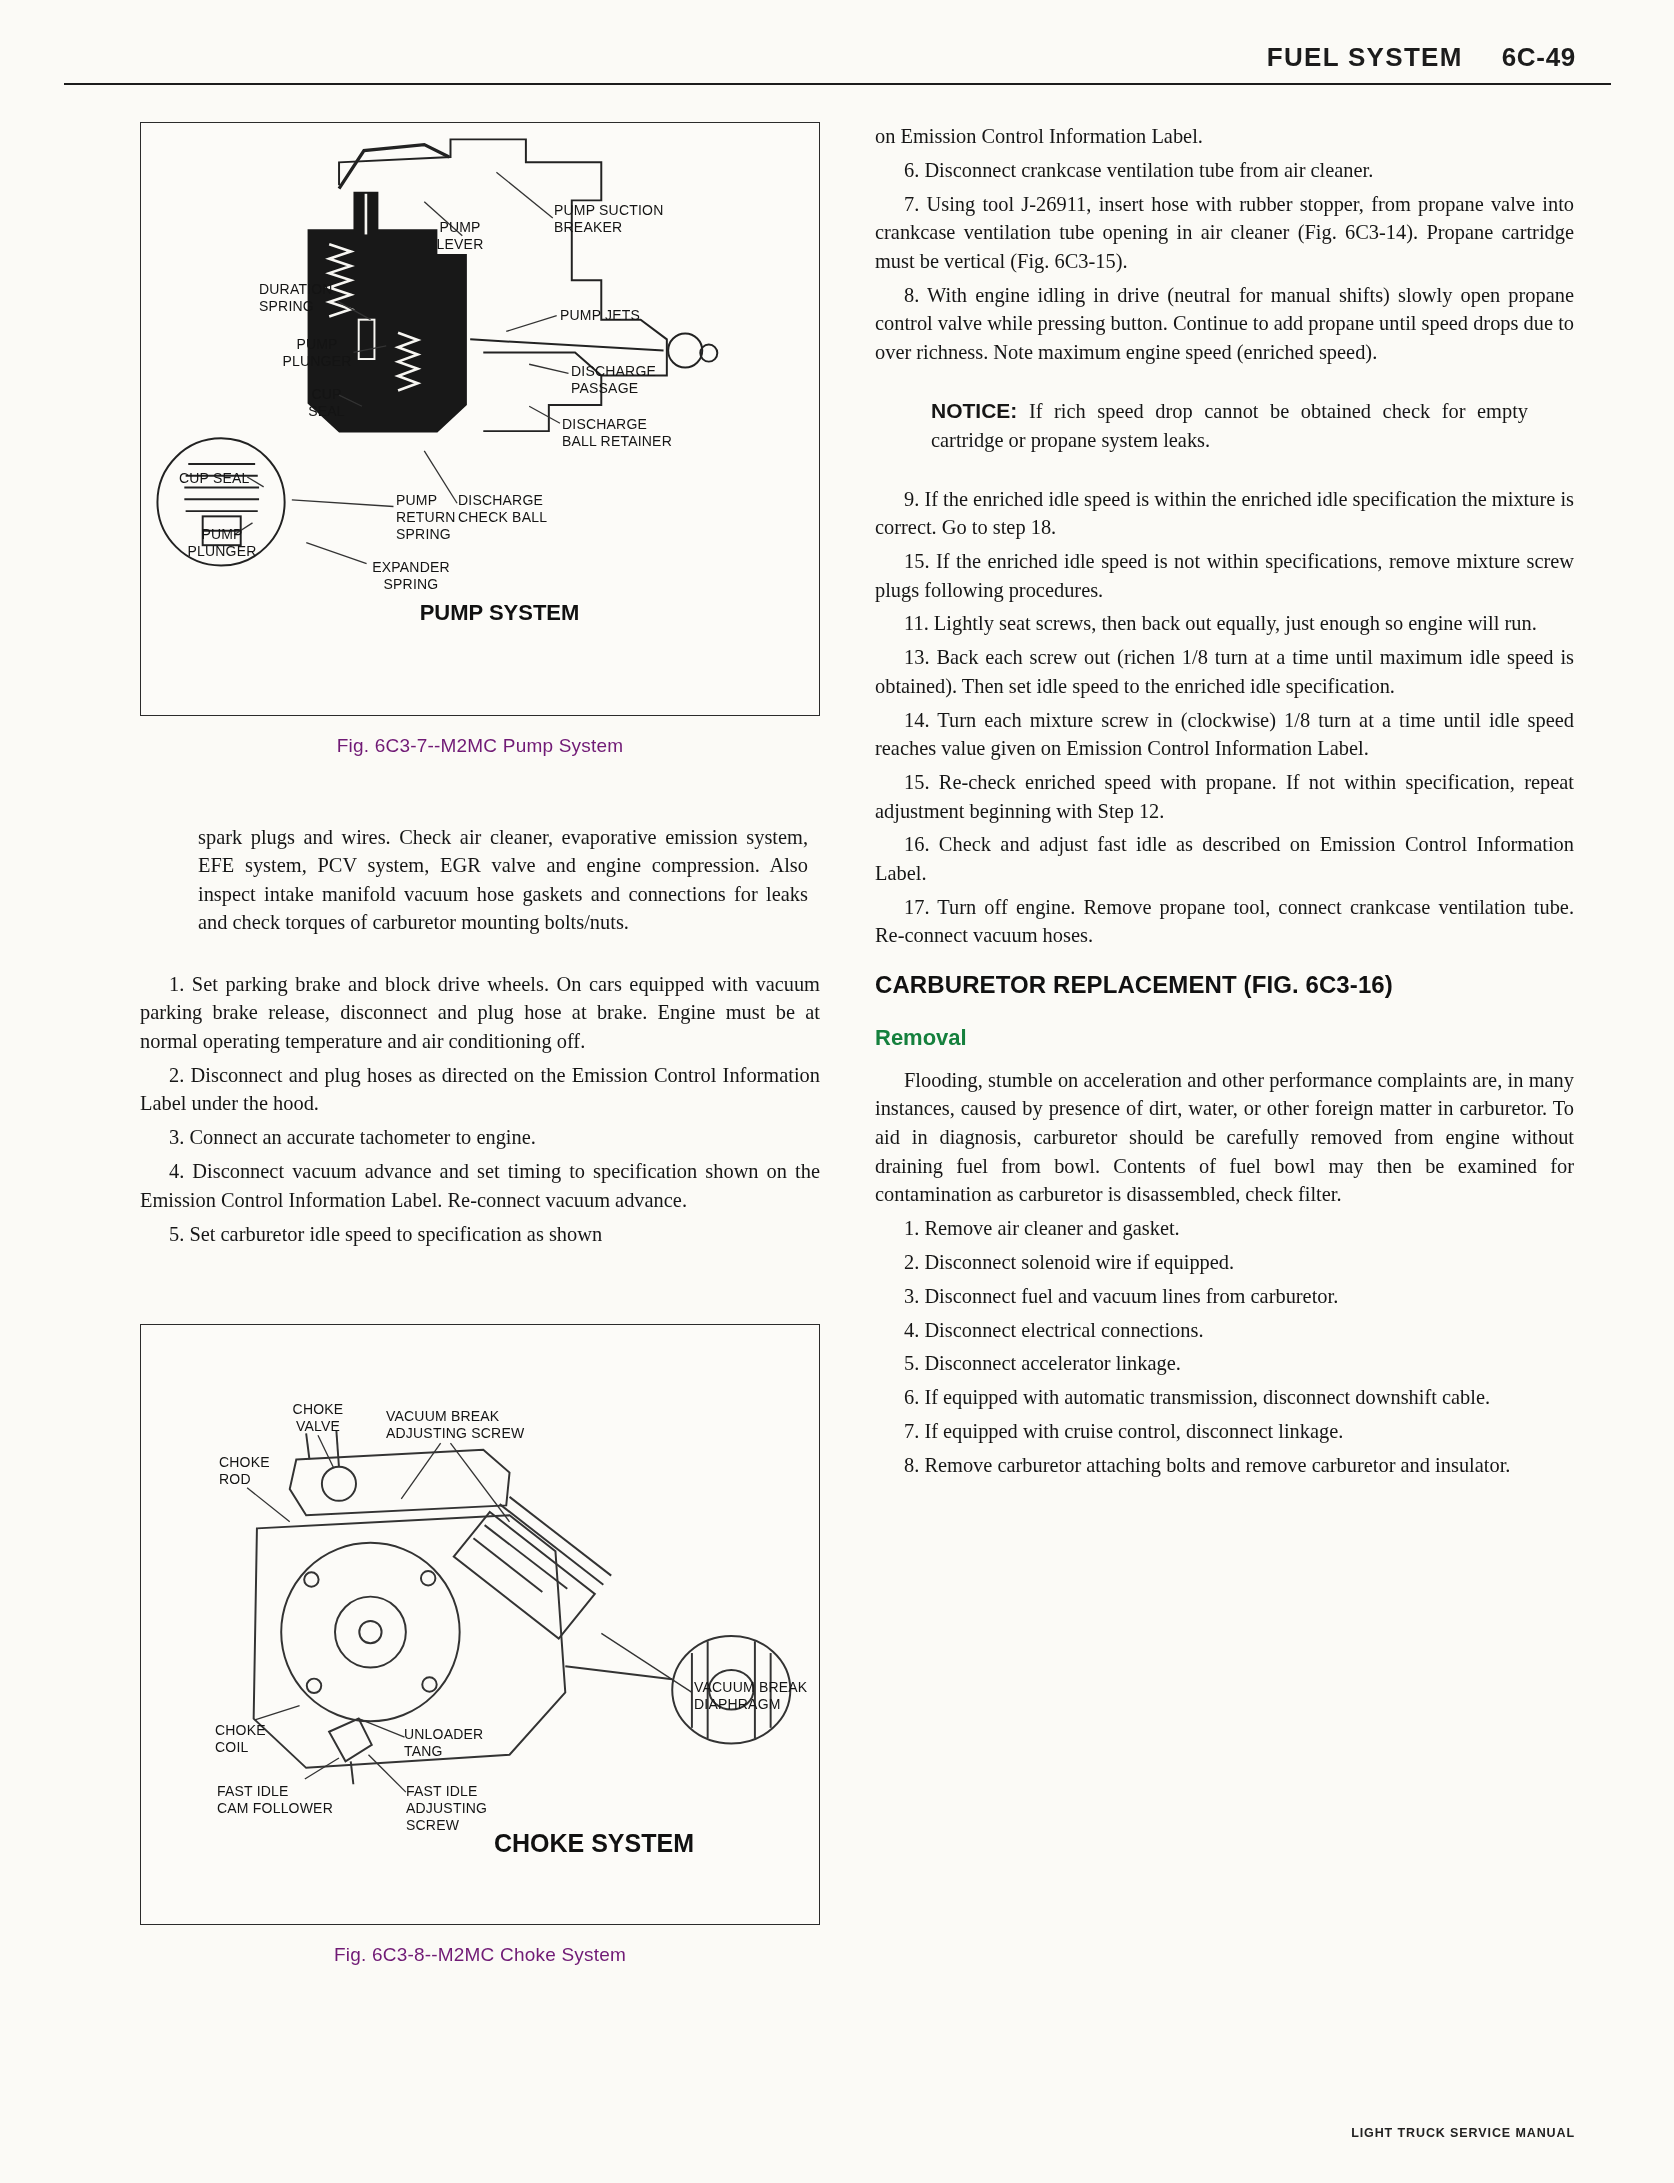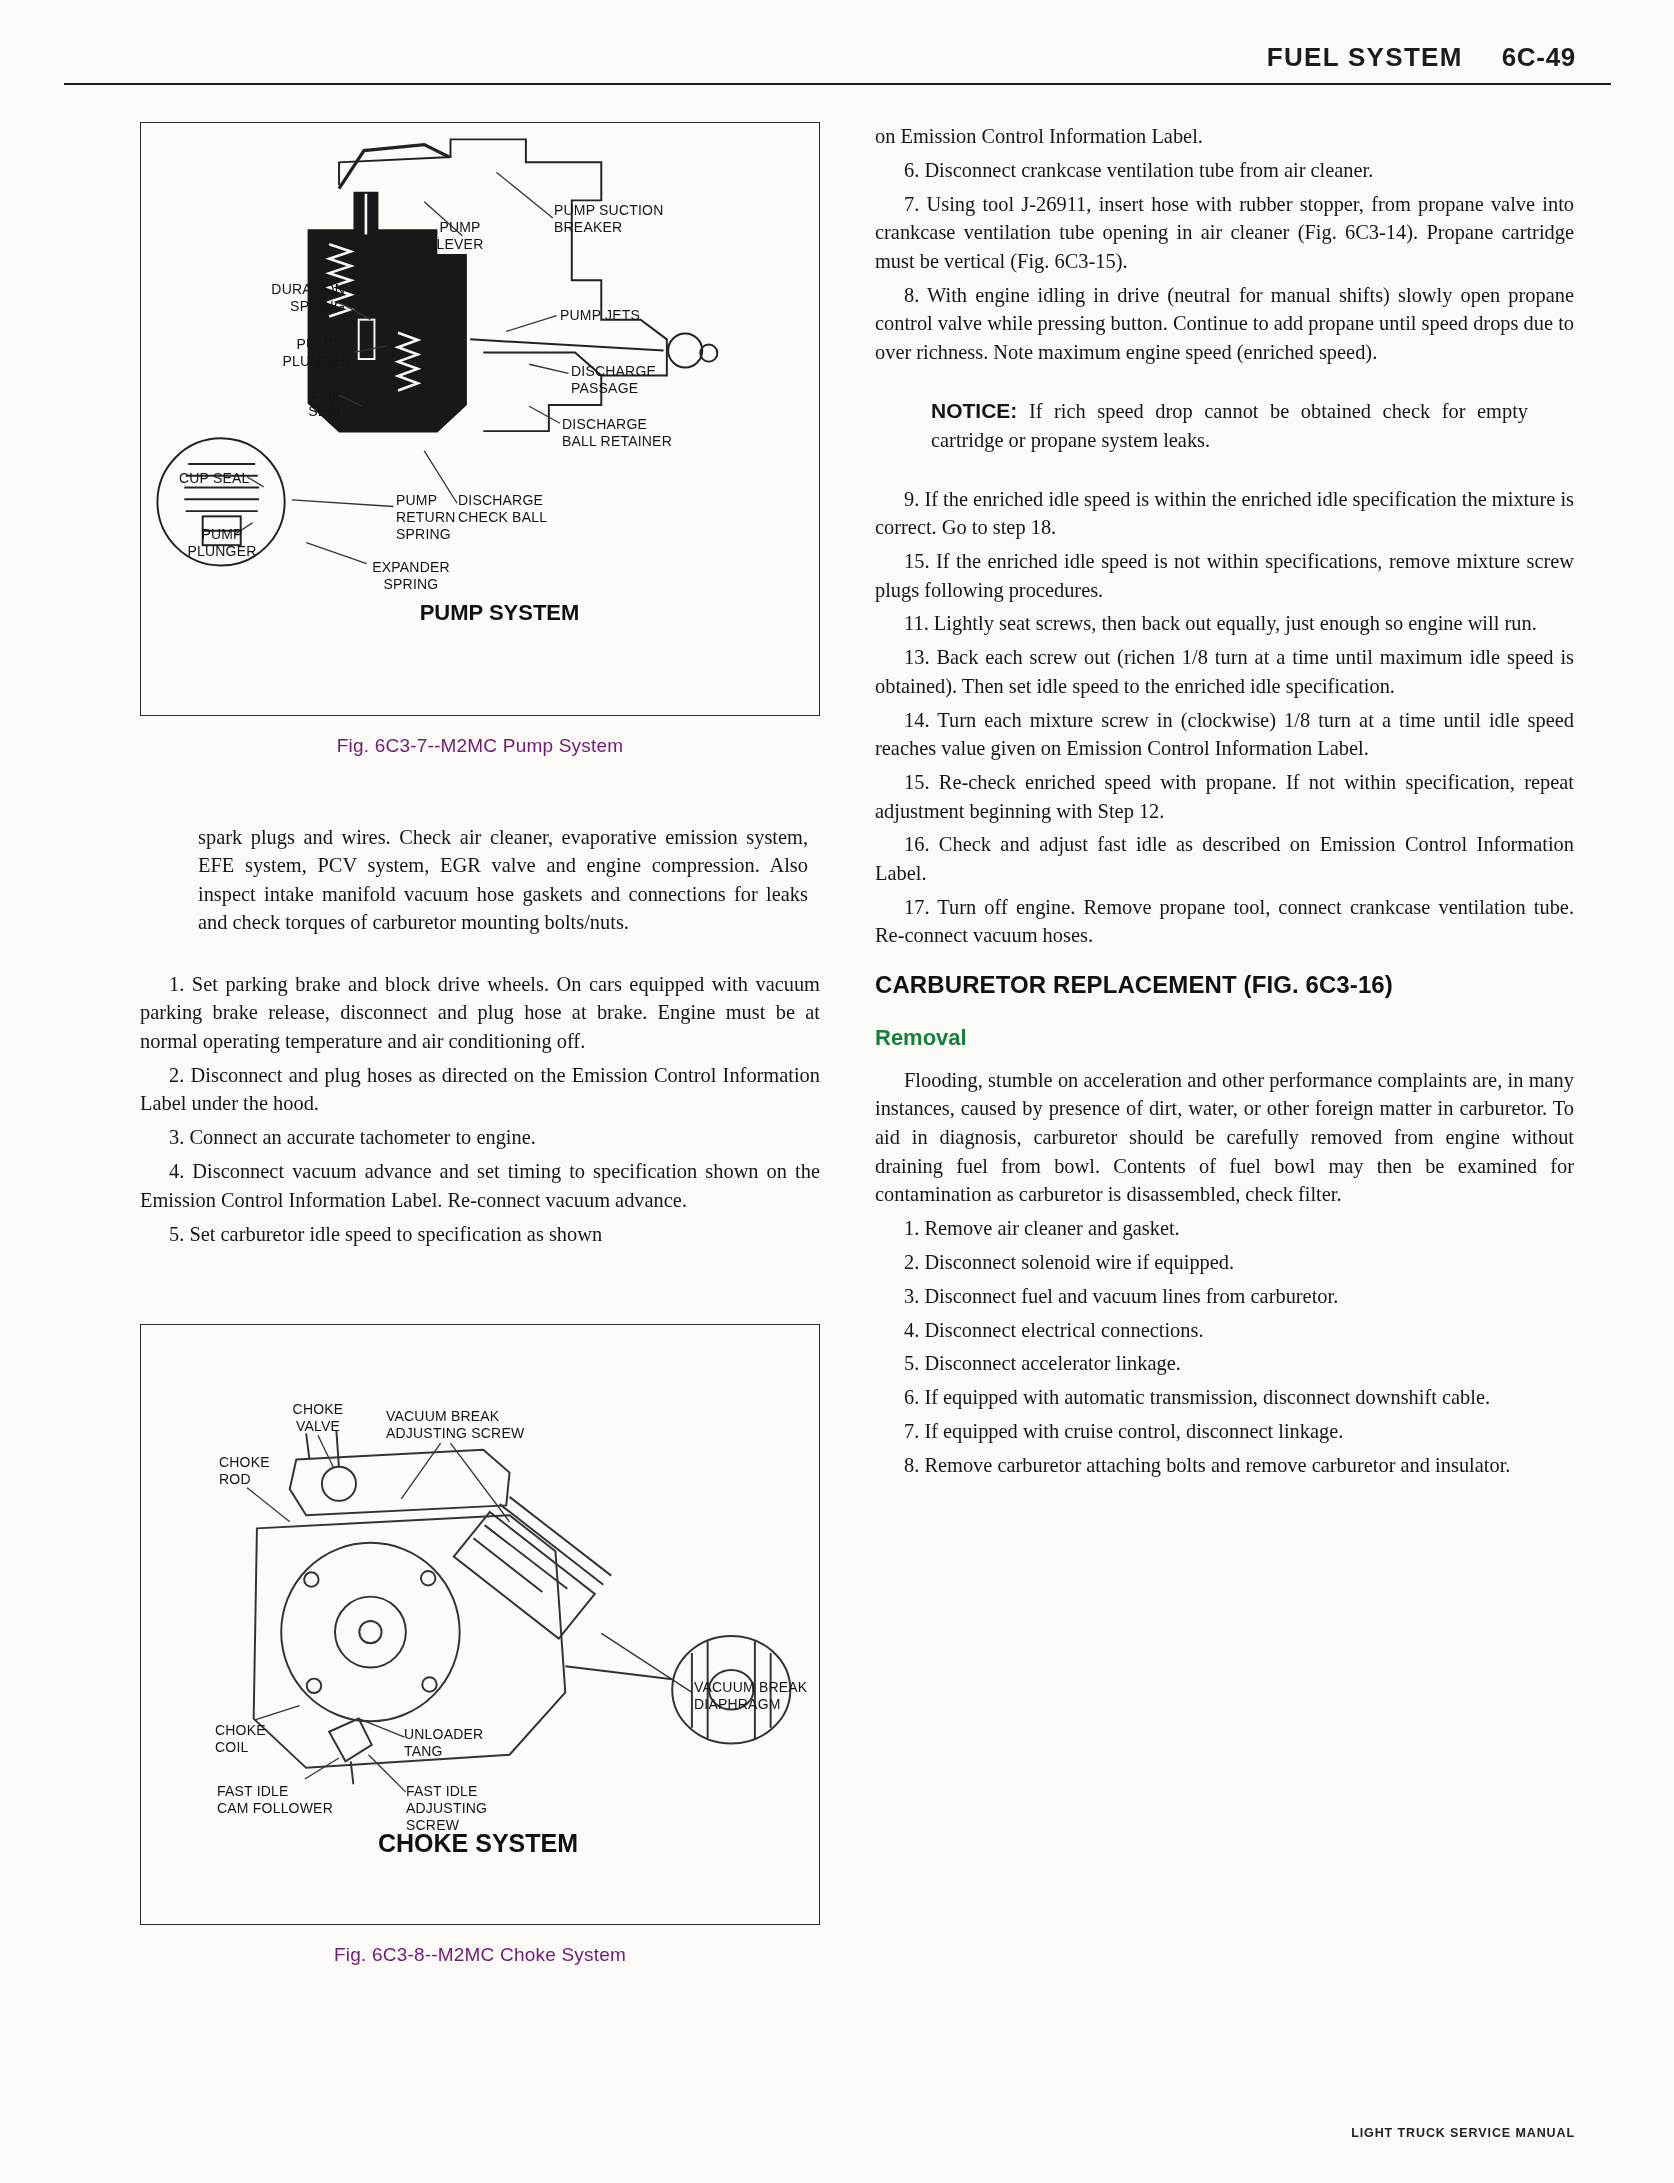--- a/index.html
+++ b/index.html
@@ -116,21 +116,21 @@
           <line x1="383" y1="585" x2="228" y2="575"></line>
           <line x1="480" y1="580" x2="430" y2="500"></line>
           <line x1="140" y1="628" x2="168" y2="610"></line>
           <line x1="342" y1="672" x2="250" y2="640"></line>
         </g>
       </svg>
       <div class="fig-label" style="left:286px; top:96px; width:66px; text-align:center;">PUMP
 LEVER</div>
       <div class="fig-label" style="left:413px; top:79px; width:125px;">PUMP SUCTION
 BREAKER</div>
-      <div class="fig-label" style="left:118px; top:158px; width:86px; text-align:right;">DURATION
+      <div class="fig-label" style="left:118px; top:158px; width:86px; text-align:left;">DURATION
 SPRING</div>
       <div class="fig-label" style="left:419px; top:184px; width:99px;">PUMP JETS</div>
       <div class="fig-label" style="left:135px; top:213px; width:82px; text-align:center;">PUMP
 PLUNGER</div>
       <div class="fig-label" style="left:430px; top:240px; width:105px;">DISCHARGE
 PASSAGE</div>
       <div class="fig-label" style="left:161px; top:263px; width:49px; text-align:center;">CUP
 SEAL</div>
       <div class="fig-label" style="left:421px; top:293px; width:128px;">DISCHARGE
 BALL RETAINER</div>
@@ -210,21 +210,21 @@
 DIAPHRAGM</div>
       <div class="fig-label" style="left:74px; top:397px; width:66px;">CHOKE
 COIL</div>
       <div class="fig-label" style="left:263px; top:401px; width:105px;">UNLOADER
 TANG</div>
       <div class="fig-label" style="left:76px; top:458px; width:155px;">FAST IDLE
 CAM FOLLOWER</div>
       <div class="fig-label" style="left:265px; top:458px; width:115px;">FAST IDLE
 ADJUSTING
 SCREW</div>
-      <div class="fig-title" style="left:237px; top:501px; width:316px; text-align:left; font-size:25px;">CHOKE SYSTEM</div>
+      <div class="fig-title" style="left:237px; top:501px; width:316px; text-align:right; font-size:25px;">CHOKE SYSTEM</div>
     </div>
     <p class="caption">Fig. 6C3-8--M2MC Choke System</p>
 
   </div>
 
   <div class="col-right">
 
     <p class="cont-line">on Emission Control Information Label.</p>
 
     <div>

